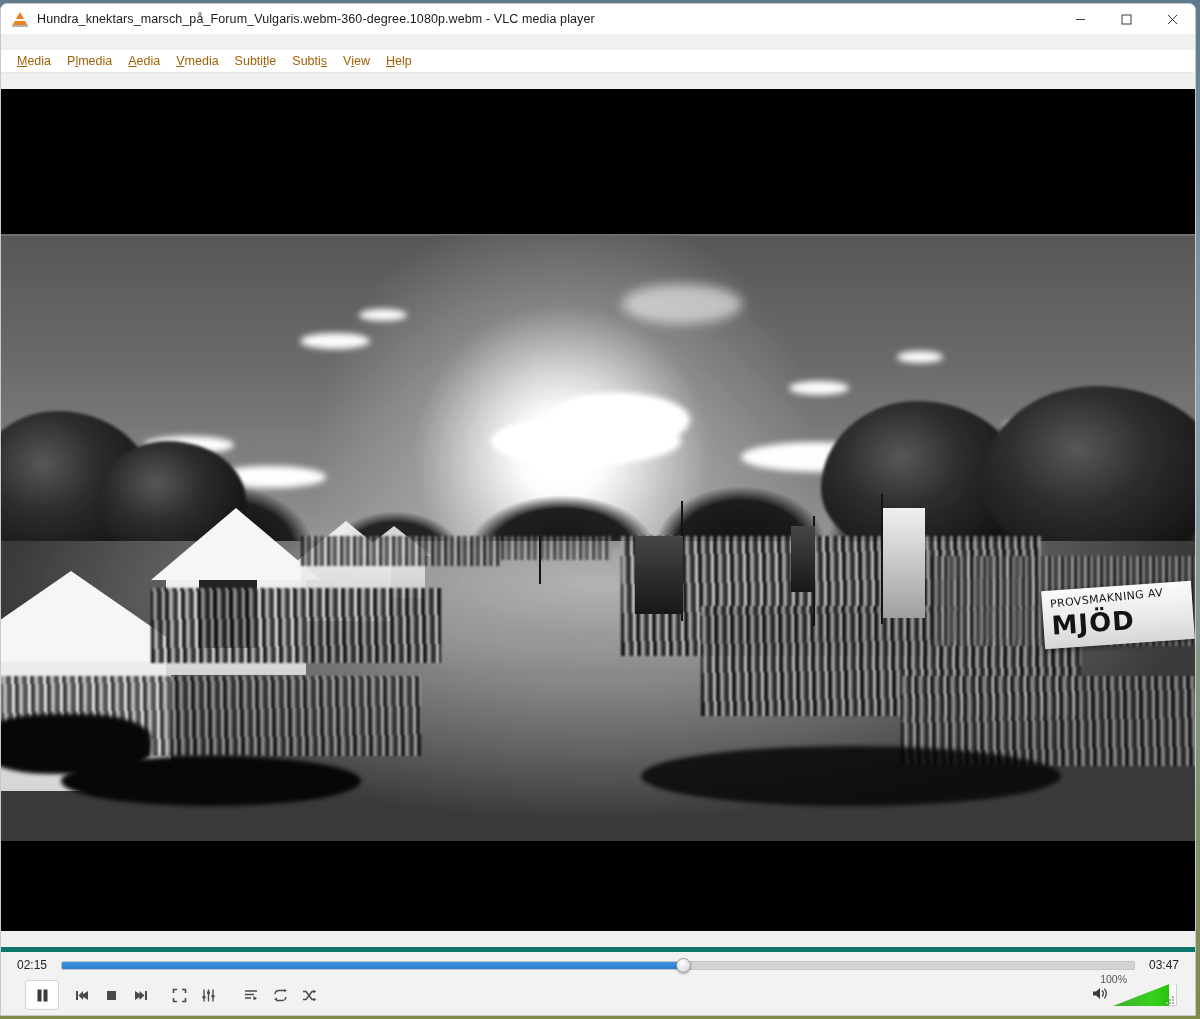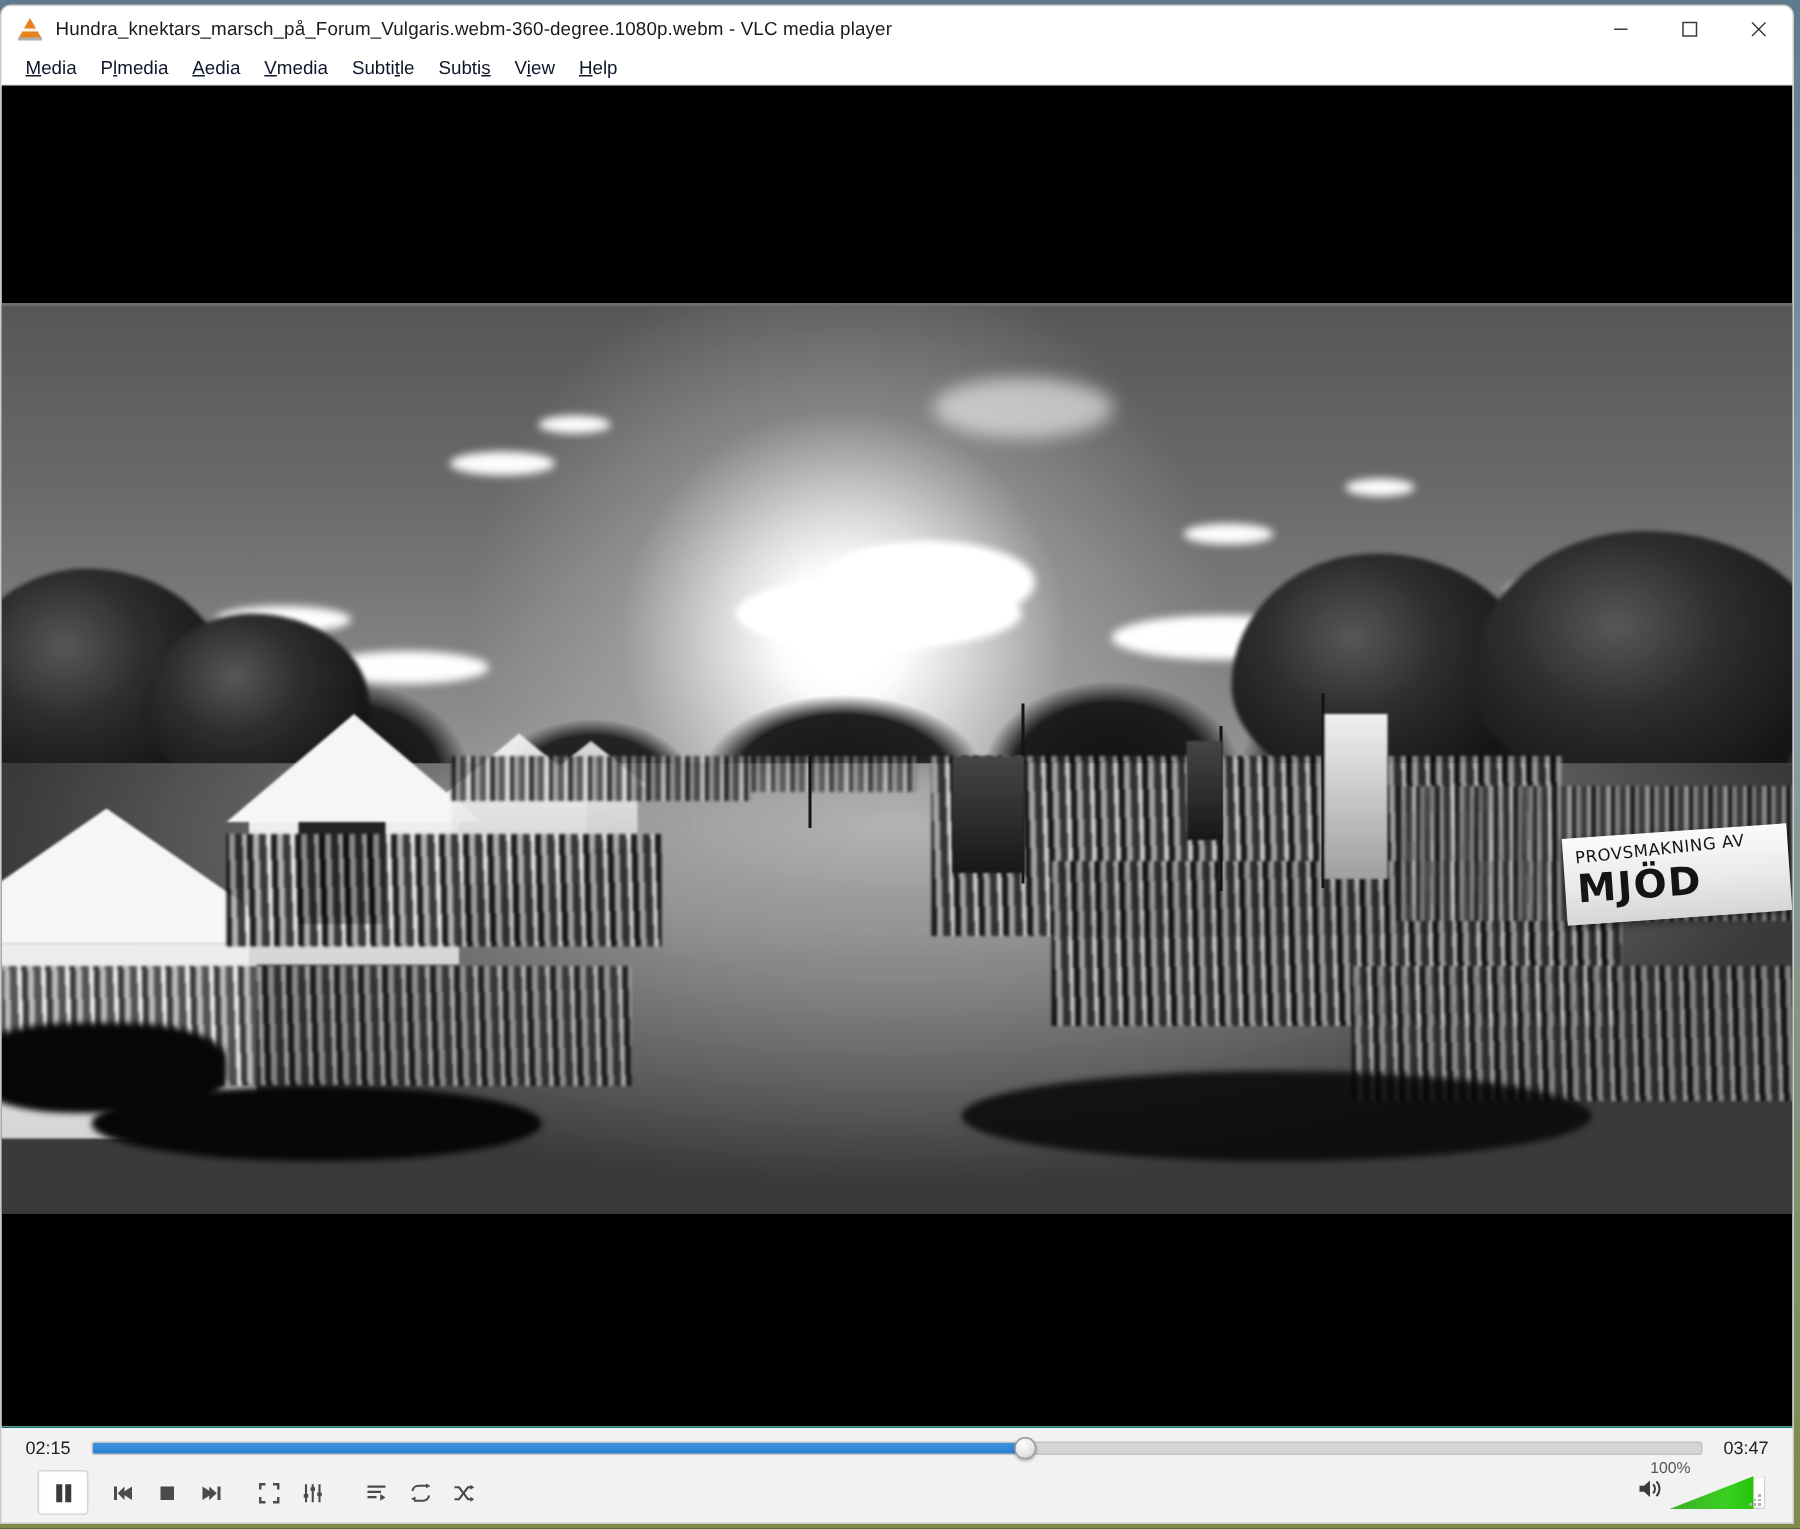--- a/index.html
+++ b/index.html
@@ -24,20 +24,21 @@
     width: 1196px;
     height: 1013px;
     background: #f0f0f0;
     border: 1px solid #c9c9c9;
     border-top-left-radius: 7px;
     border-top-right-radius: 7px;
     box-sizing: border-box;
     overflow: hidden;
     display: flex;
     flex-direction: column;
+    gap: 16px;
   }
 
   
   .titlebar {
     height: 30px;
     background: #ffffff;
     display: flex;
     align-items: center;
     flex: 0 0 auto;
     position: relative;
@@ -92,21 +93,21 @@
     height: 22px;
     background: #ffffff;
     display: flex;
     align-items: center;
     padding-left: 8px;
     flex: 0 0 auto;
     border-bottom: 1px solid #e9e9e9;
   }
   .menu-item {
     font-size: 12.5px;
-    color: #0f172a;
+    color: #a16207;
     padding: 2px 8px 3px 8px;
     white-space: nowrap;
   }
   .menu-item .mn { text-decoration: underline; }
 
   
   .stage {
     flex: 1 1 auto;
     position: relative;
     background: #000;
@@ -259,21 +260,21 @@
   .silhouette {
     position: absolute;
     background: #101010;
     filter: blur(2px);
   }
 
   
   .controls {
     flex: 0 0 auto;
     background: #f2f2f2;
-    border-top: 1px solid #0f766e;
+    border-top: 5px solid #0f766e;
     height: 63px;
     position: relative;
   }
   .seekrow {
     display: flex;
     align-items: center;
     height: 26px;
     padding: 0 8px;
   }
   .time {

